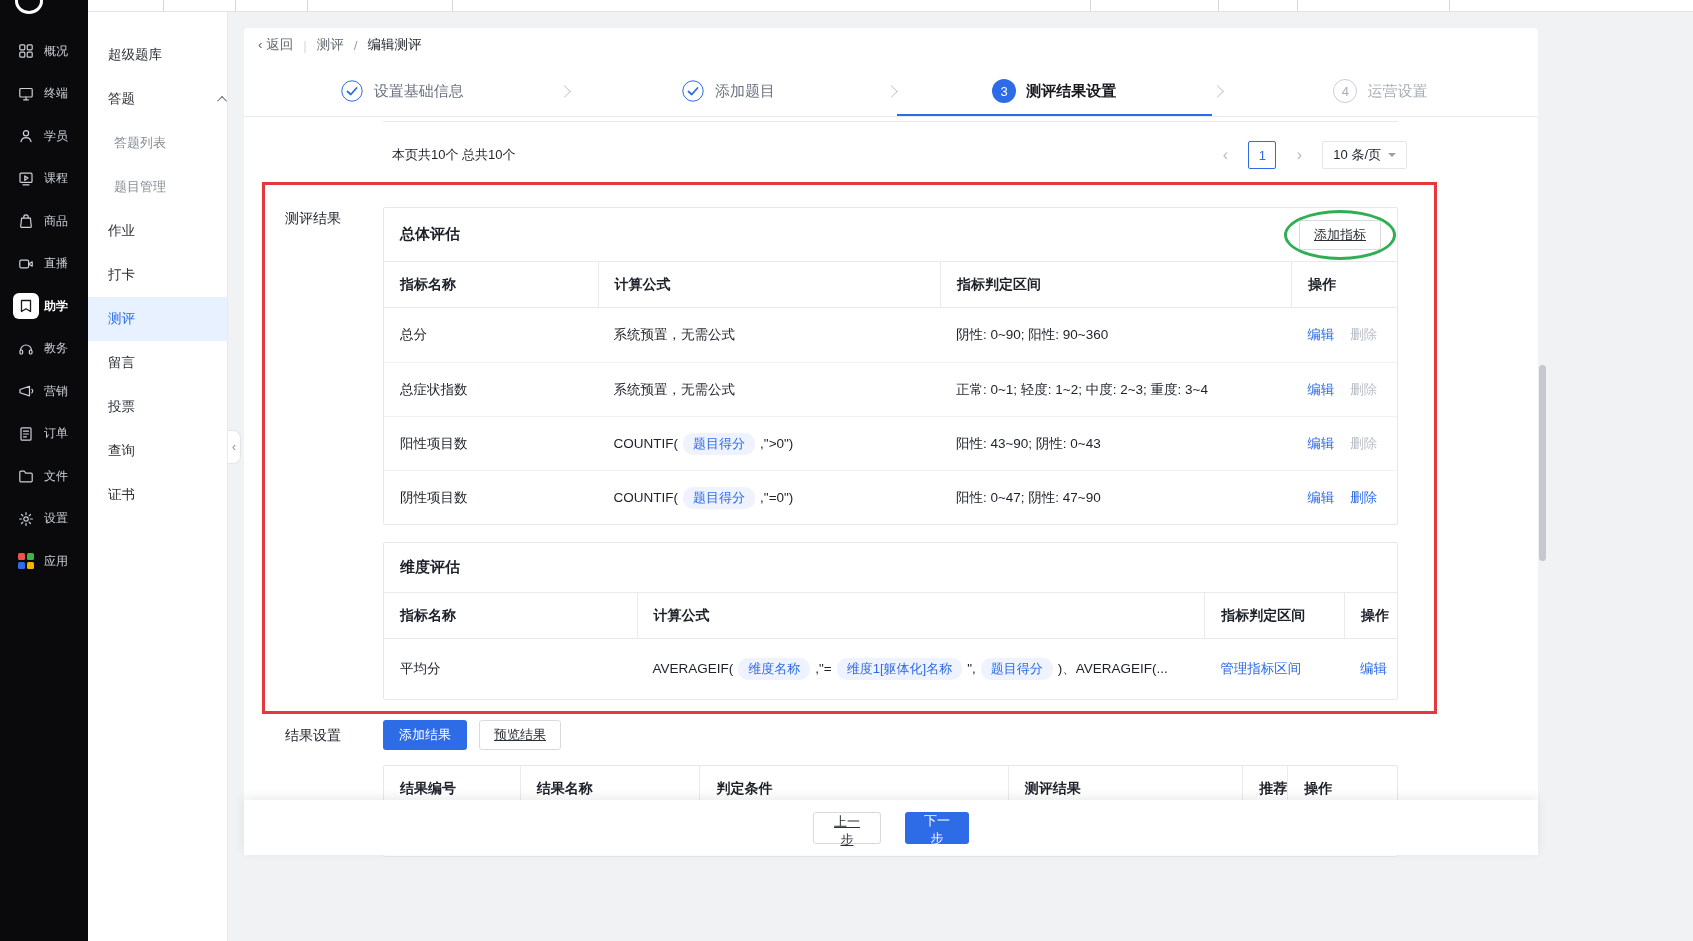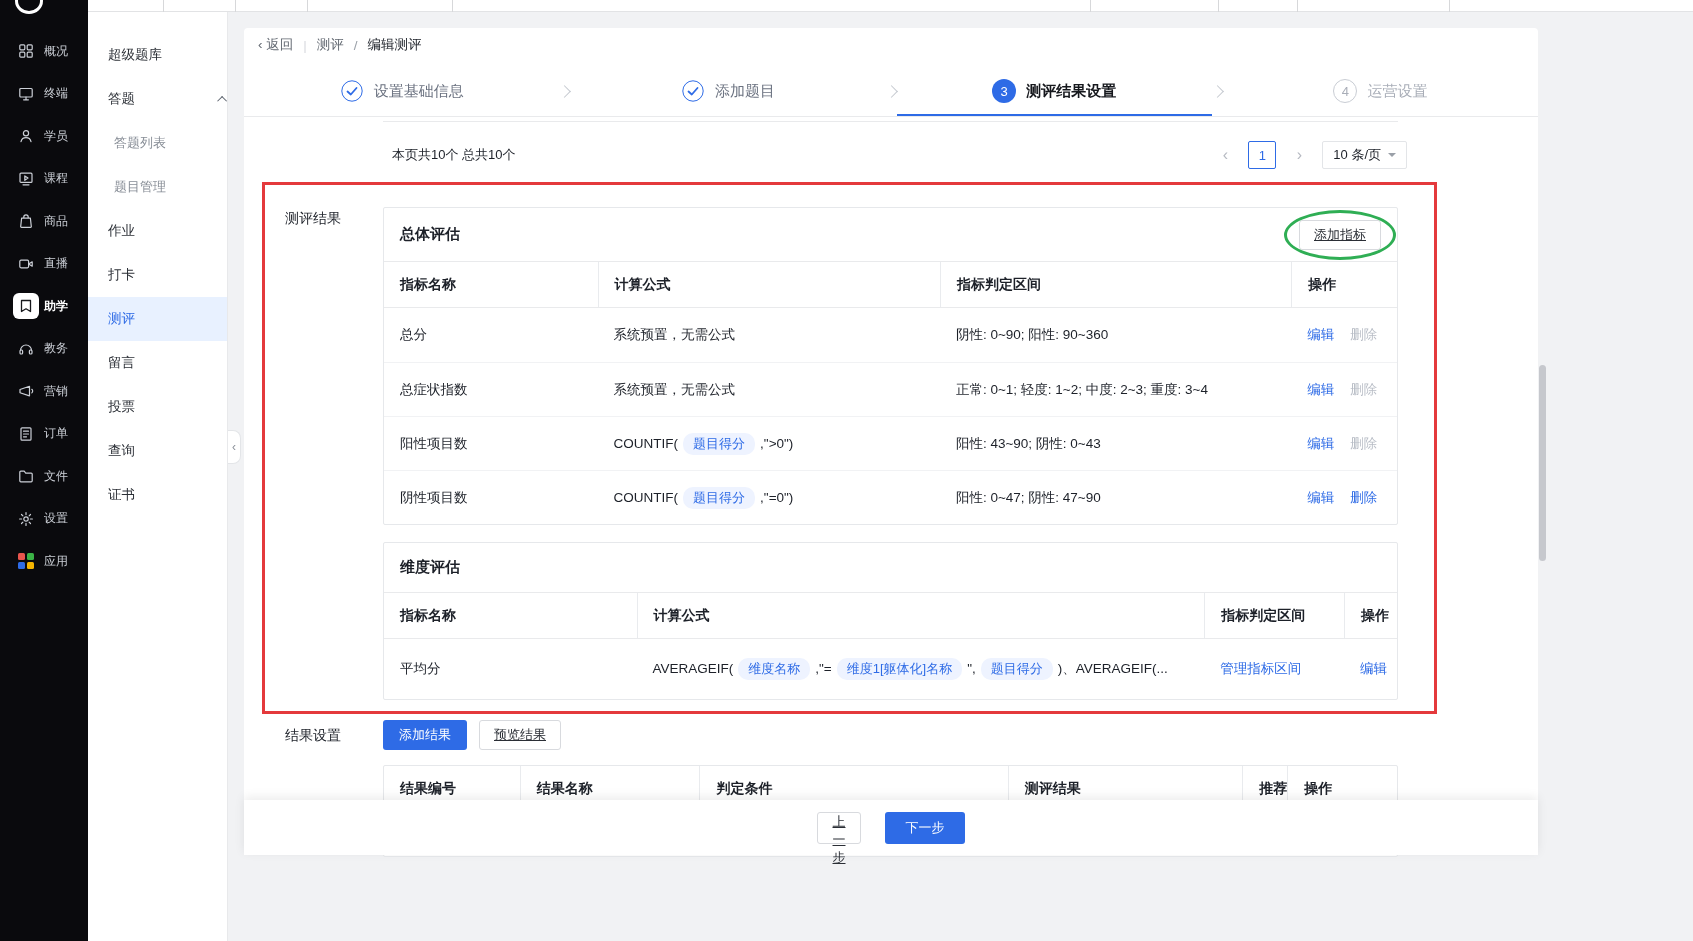--- a/index.html
+++ b/index.html
@@ -82,22 +82,22 @@
   .ops { display:flex; gap:16px; }
   .lnk { color:#2e6be6; cursor:pointer; }
   .del[data-disabled="true"] { color:#b8bdc6; cursor:not-allowed; }
   .pill { display:inline-block; background:#eef3ff; color:#2e6be6; border-radius:10px; padding:2px 10px; font-size:13px; margin:0 5px; }
   .dimrow { height:60px; }
 
   .result-buttons { position:absolute; left:139px; top:692px; display:flex; gap:12px; }
   .results-panel { top:737px; height:92px; overflow:hidden; }
 
   .footbar { position:absolute; left:0; top:772px; width:1294px; height:55px; background:#fff; box-shadow:0 -3px 10px rgba(0,0,0,0.08); display:flex; align-items:center; justify-content:center; gap:24px; z-index:20; }
-  .footbar .btn-default { width:44px; height:32px; }
-  .footbar .btn-primary { width:80px; height:32px; }
+  .footbar .btn-default { width:68px; height:32px; }
+  .footbar .btn-primary { width:64px; height:32px; }
 
   .red-annotation { position:absolute; left:18px; top:154px; width:1175px; height:532px; border:3px solid #e4393c; z-index:30; pointer-events:none; }
 
   .scroll-thumb { position:absolute; left:1539px; top:365px; width:7px; height:196px; background:#c6c8cd; border-radius:4px; cursor:pointer; }
 
   svg { display:block; }
 </style>
 </head>
 <body>
 

